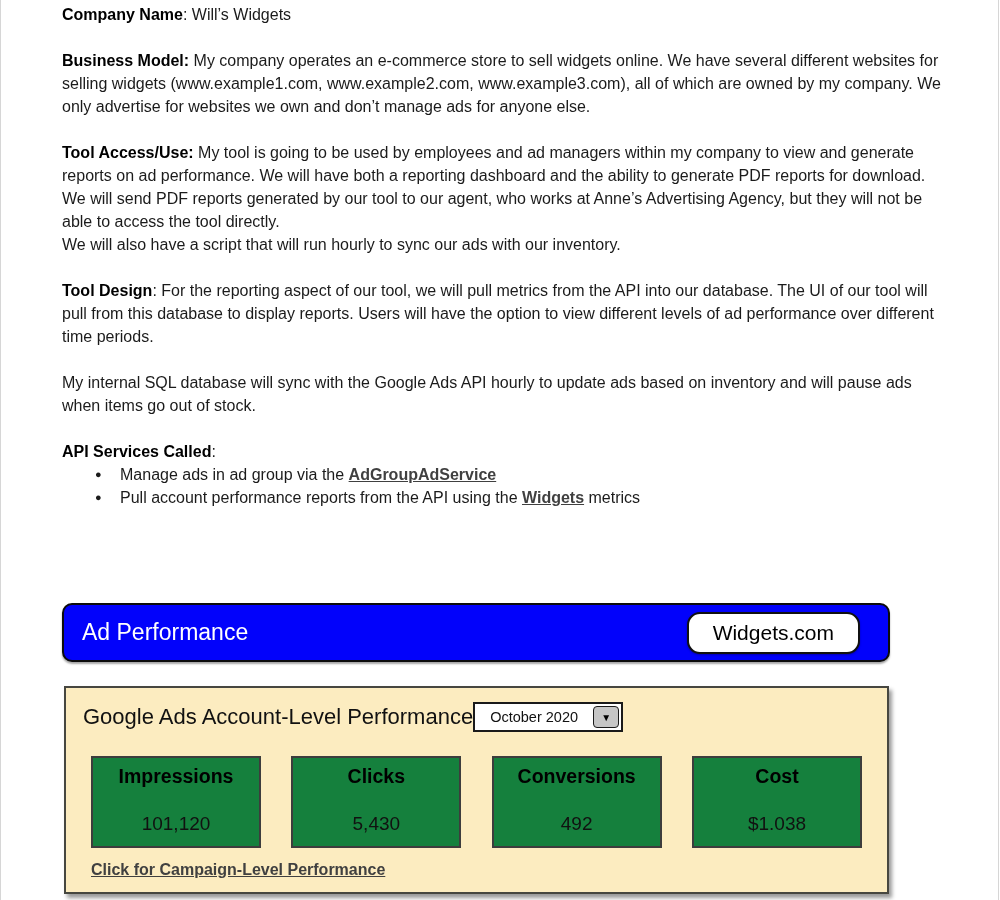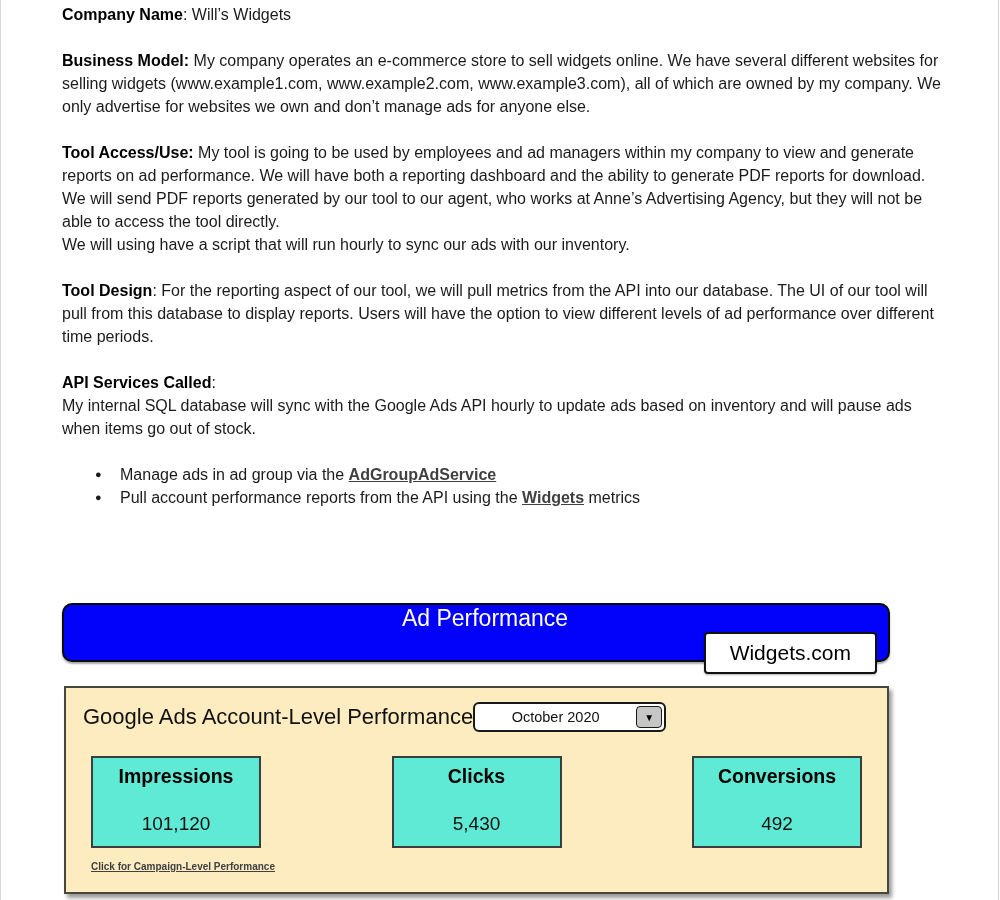--- a/index.html
+++ b/index.html
@@ -44,28 +44,27 @@
   .mockup { position: absolute; left: 62px; top: 603px; width: 830px; }
 
   .mock-header {
     width: 828px; height: 59px;
     background: #0202fb;
     border: 2px solid #0c0c0c;
     border-radius: 10px;
     display: flex; align-items: center;
     padding-left: 18px;
     box-shadow: 0 2px 2px rgba(0,0,0,0.35);
-    flex-direction: column;
   }
   .mock-title { color: #ffffff; font-size: 23px; }
   .site-btn {
-    margin-left: auto; margin-right: 11px;
+    margin-left: auto; margin-right: 28px;
     background: #ffffff;
     border: 2px solid #111;
-    border-radius: 4px;
+    border-radius: 13px;
     font-family: "Liberation Sans", sans-serif;
     font-size: 21px; color: #000;
     padding: 7px 24px;
     cursor: pointer;
     box-shadow: 0 1px 2px rgba(0,0,0,0.3);
   }
 
   .mock-panel {
     margin: 24px 0 0 2px;
     width: 825px; height: 208px;
@@ -73,81 +72,81 @@
     border: 2px solid #474740;
     box-shadow: 3px 4px 4px rgba(0,0,0,0.40);
   }
   .panel-head {
     display: flex; align-items: center; justify-content: flex-start;
     padding: 13px 20px 0 17px;
     height: 45px;
   }
   .panel-title { font-size: 22px; color: #111; }
   .dropdown {
-    width: 193px; height: 30px;
+    width: 150px; height: 30px;
     background: #ffffff;
     border: 2px solid #1a1a1a;
-    border-radius: 6px;
+    border-radius: 0;
     display: flex; align-items: center;
     cursor: pointer;
   }
   .dd-value { flex: 1; text-align: center; font-size: 14.5px; color: #111; }
   .dd-btn {
     width: 26px; height: 22px; margin-right: 2px;
     background: #c6c6c6;
     border: 1.5px solid #1a1a1a;
     border-radius: 4px;
     display: flex; align-items: center; justify-content: center;
     font-size: 10px; color: #000;
     cursor: pointer;
   }
 
   .cards {
     display: flex; justify-content: space-between;
     margin: 23px 25px 0 25px;
   }
   .card {
     width: 170px; height: 92px;
-    background: #5eead4;
+    background: #15803d;
     border: 2px solid #3d3d3d;
     display: flex; flex-direction: column;
     align-items: center; justify-content: space-between;
     padding: 7px 2px 11px 2px;
     text-align: center;
   }
   .card-label { font-weight: bold; font-size: 19.5px; color: #000; }
   .card-value { font-size: 19px; color: #111; }
 
   .campaign-link {
     display: inline-block;
     margin: 13px 0 0 25px;
-    font-size: 10px;
+    font-size: 16px;
   }
 </style>
 </head>
 <body>
 
 <div class="page">
   <div class="page-edge left"></div>
   <div class="page-edge right"></div>
 
   <div class="doc">
 
     <p><span class="b">Company Name</span><span>: Will’s Widgets</span></p>
 
     <p><span class="b">Business Model:</span><span> My company operates an e-commerce store to sell widgets online. We have several different websites for selling widgets (www.example1.com, www.example2.com, www.example3.com), all of which are owned by my company. We only advertise for websites we own and don’t manage ads for anyone else.</span></p>
 
     <p><span class="b">Tool Access/Use:</span><span> My tool is going to be used by employees and ad managers within my company to view and generate reports on ad performance. We will have both a reporting dashboard and the ability to generate PDF reports for download. We will send PDF reports generated by our tool to our agent, who works at Anne’s Advertising Agency, but they will not be able to access the tool directly.</span><br>
-    <span>We will using have a script that will run hourly to sync our ads with our inventory.</span></p>
+    <span>We will also have a script that will run hourly to sync our ads with our inventory.</span></p>
 
     <p><span class="b">Tool Design</span><span>: For the reporting aspect of our tool, we will pull metrics from the API into our database. The UI of our tool will pull from this database to display reports. Users will have the option to view different levels of ad performance over different time periods.</span></p>
 
+    <p>My internal SQL database will sync with the Google Ads API hourly to update ads based on inventory and will pause ads when items go out of stock.</p>
+
     <p style="margin-bottom:0;"><span class="b">API Services Called</span><span>:</span></p>
-
-    <p>My internal SQL database will sync with the Google Ads API hourly to update ads based on inventory and will pause ads when items go out of stock.</p>
     <ul class="bullets" style="margin-bottom:23px;">
       <li>
         <span class="bullet">●</span><span>Manage ads in ad group via the </span><a class="doclink">AdGroupAdService</a>
       </li>
       <li>
         <span class="bullet">●</span><span>Pull account performance reports from the API using the </span><a class="doclink">Widgets</a><span> metrics</span>
       </li>
     </ul>
 
   </div>
@@ -176,18 +175,22 @@
           <div class="card-value">101,120</div>
         </div>
         <div class="card">
           <div class="card-label">Clicks</div>
           <div class="card-value">5,430</div>
         </div>
         <div class="card">
           <div class="card-label">Conversions</div>
           <div class="card-value">492</div>
         </div>
+        <div class="card">
+          <div class="card-label">Cost</div>
+          <div class="card-value">$1.038</div>
+        </div>
       </div>
 
       <a class="doclink campaign-link">Click for Campaign-Level Performance</a>
     </div>
   </div>
 </div>
 
 </body></html>

